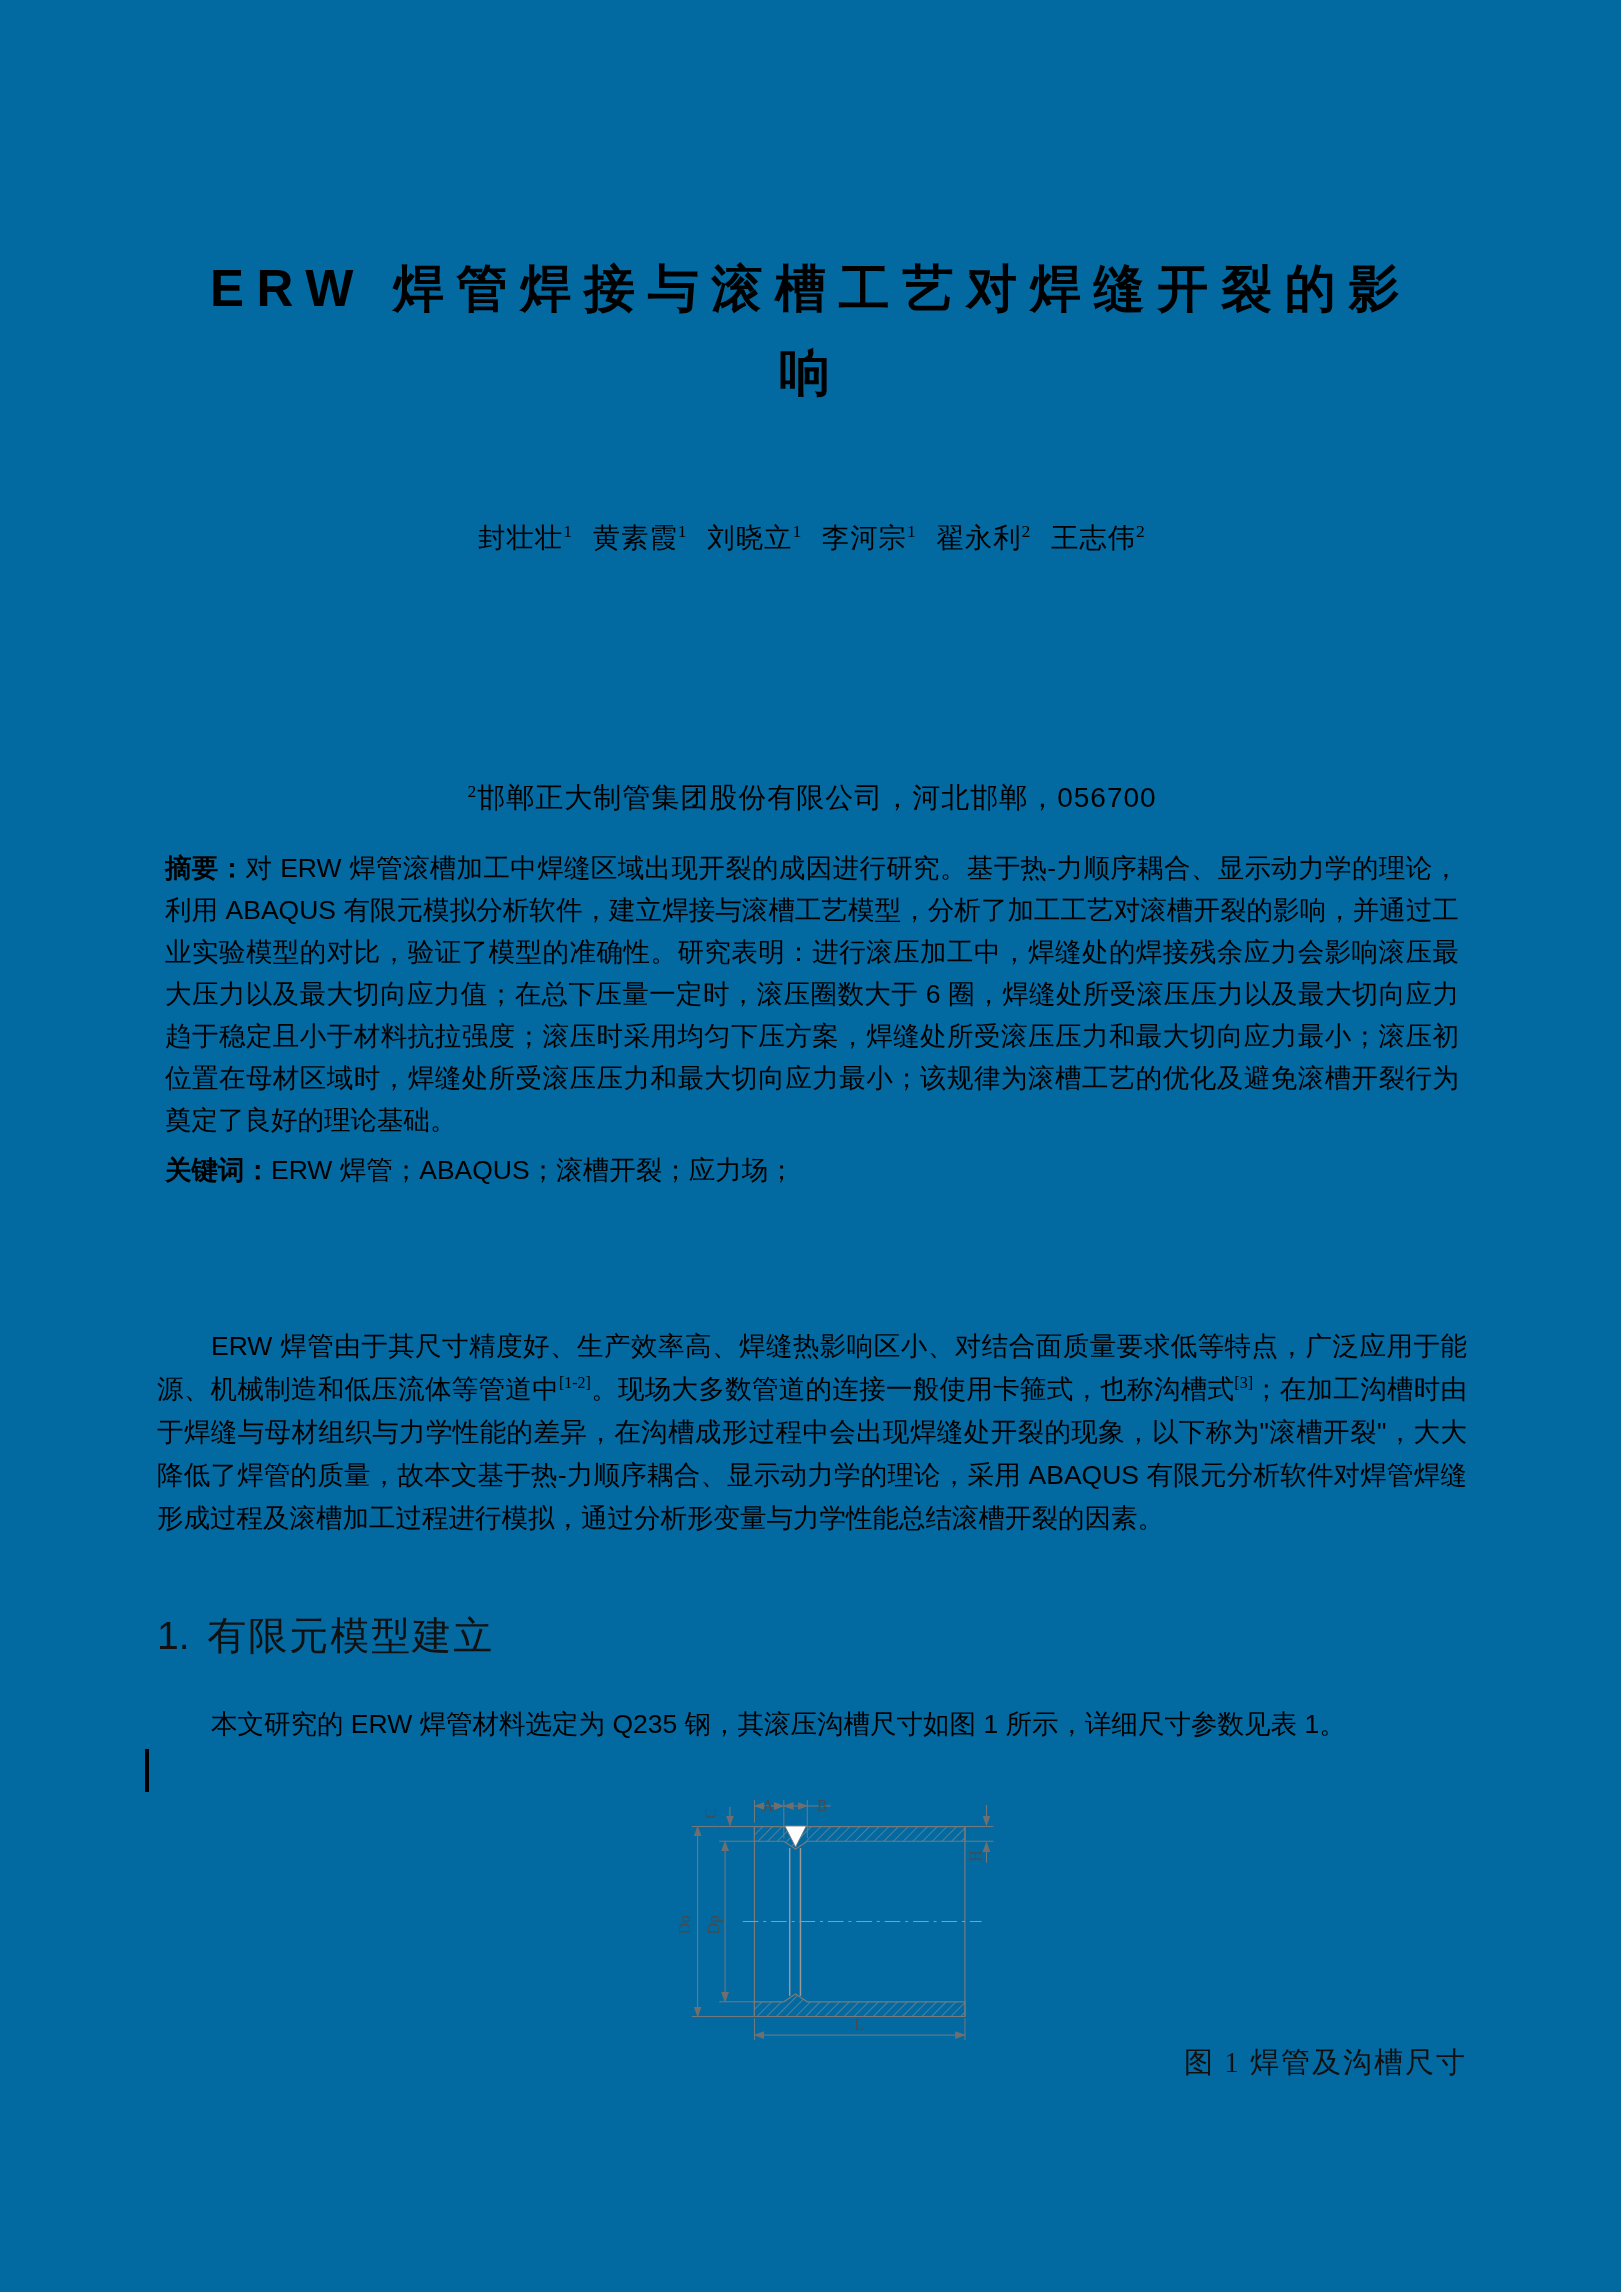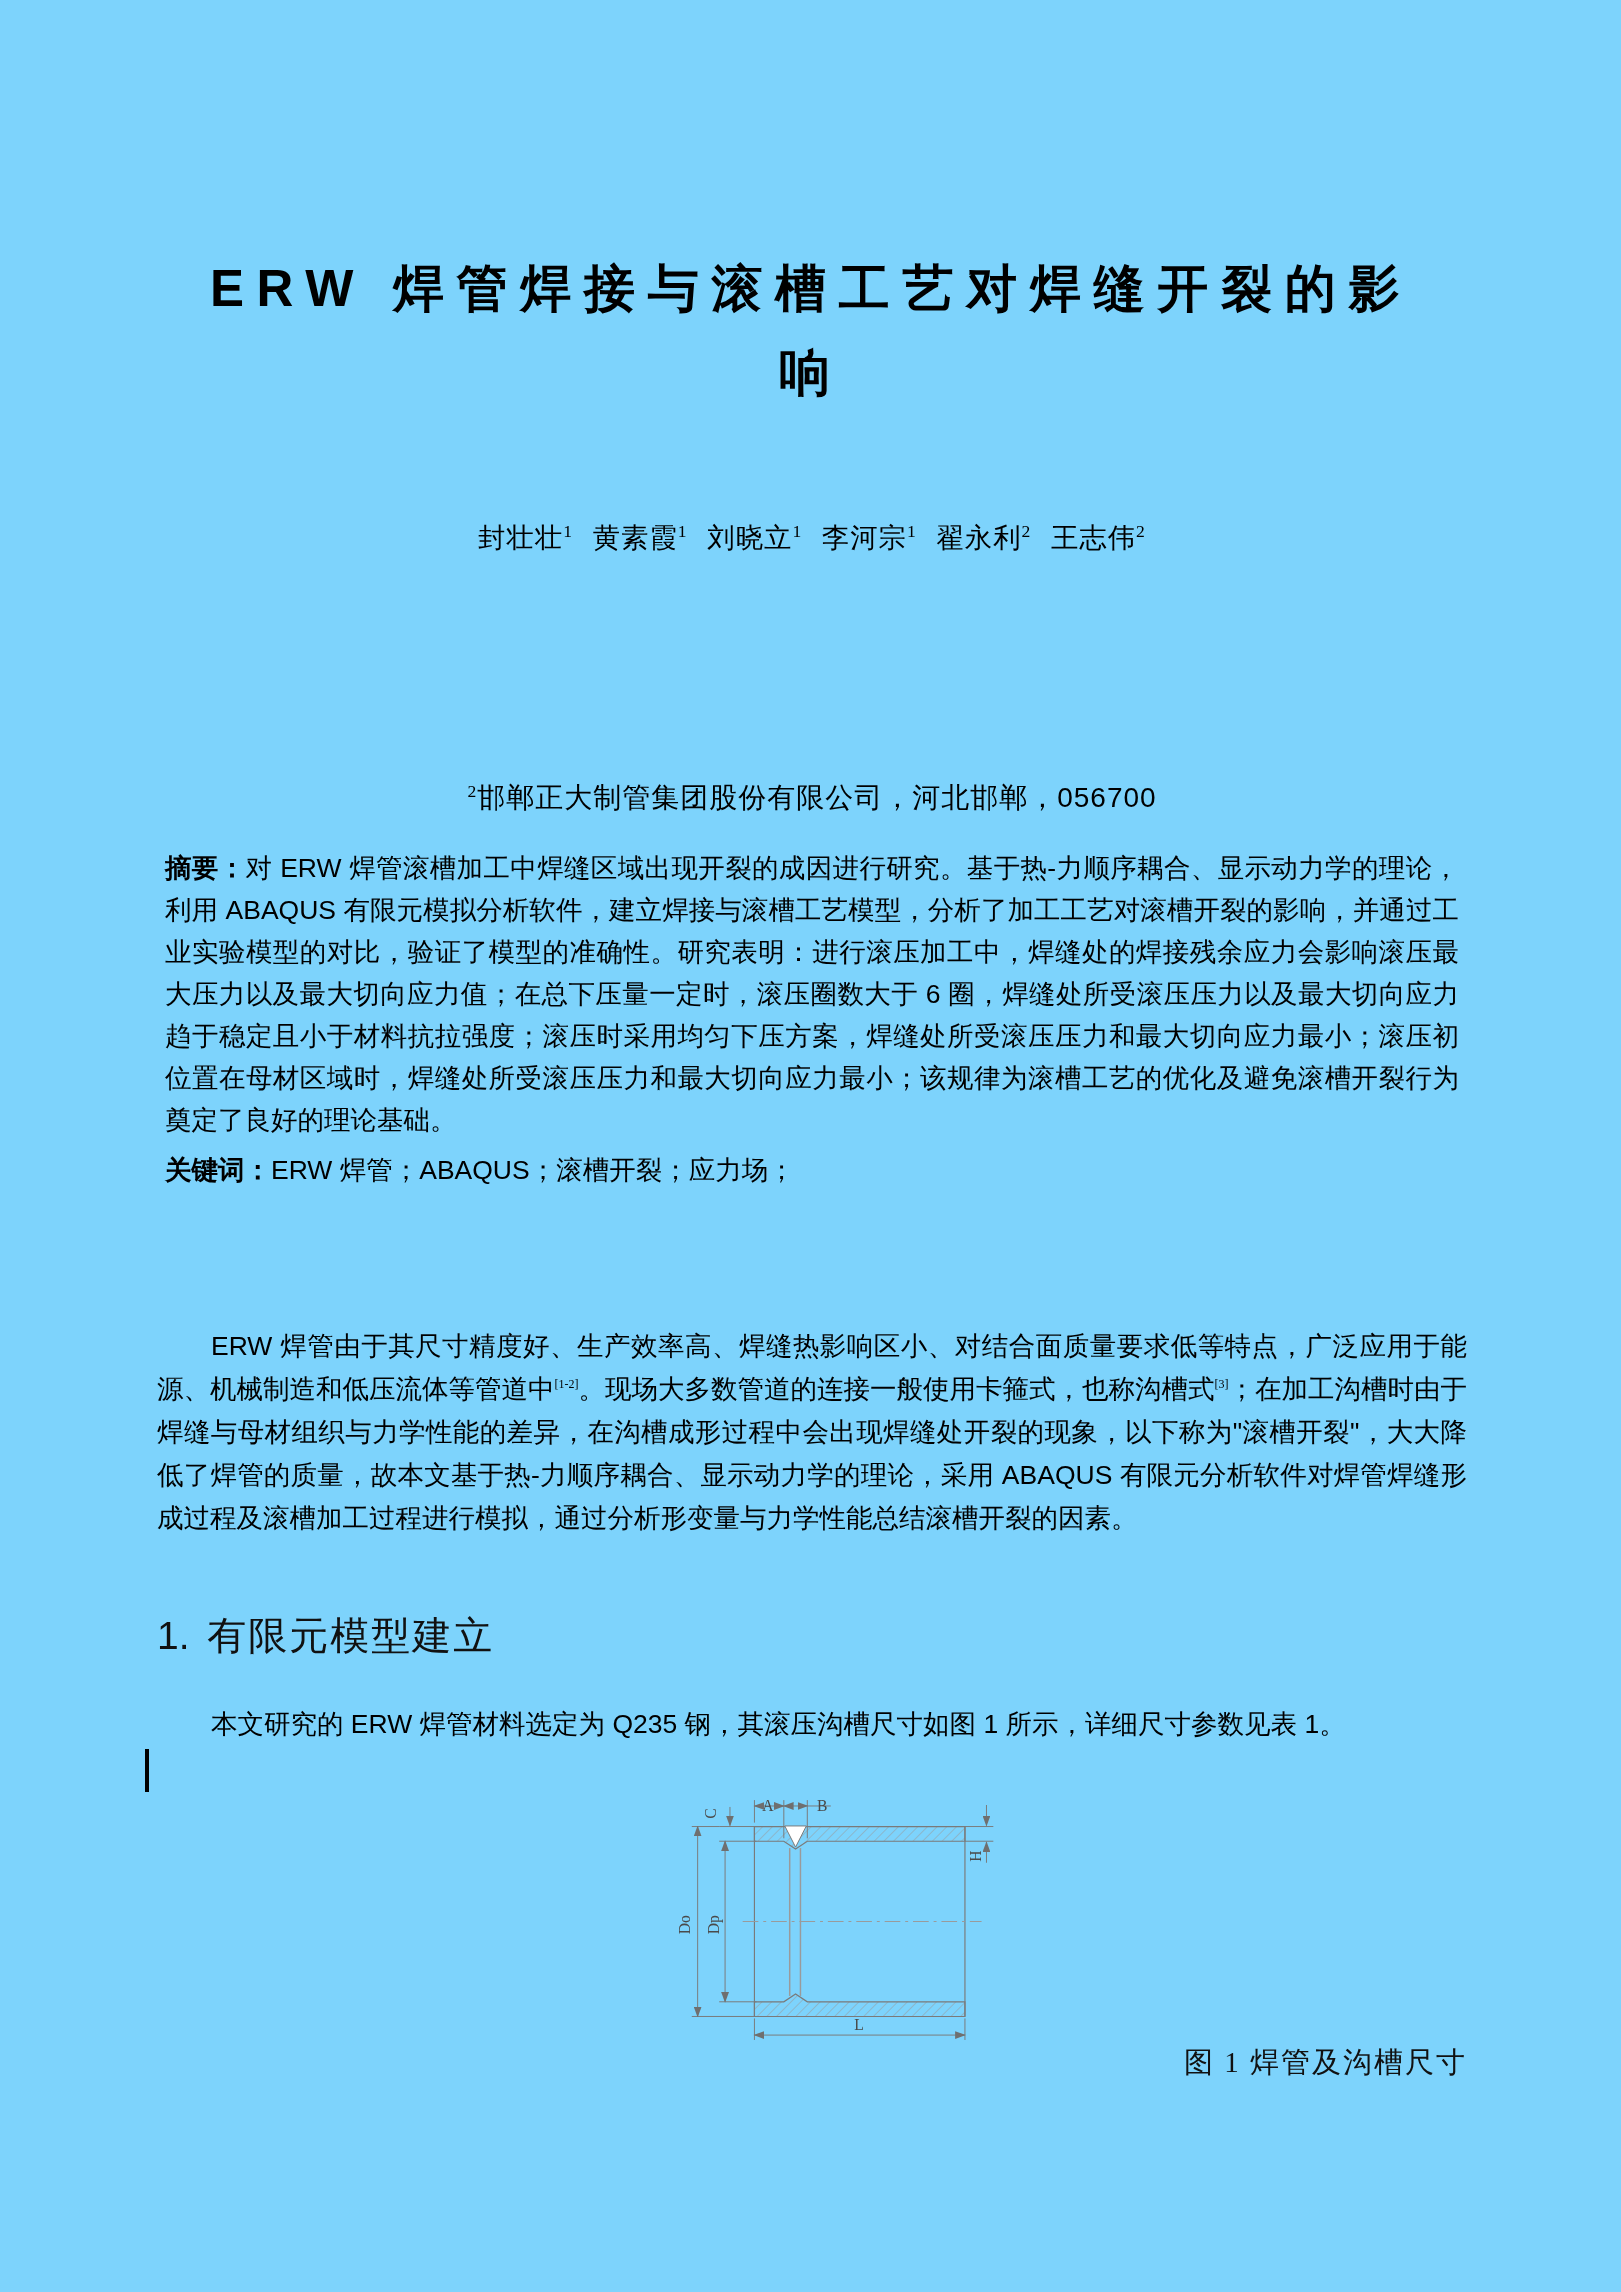--- a/index.html
+++ b/index.html
@@ -1,19 +1,19 @@
 <!DOCTYPE html>
 <html><head>
 <meta charset="utf-8">
 <style>
   html,body{margin:0;padding:0;background:#ffffff;}
   .page{
     position:relative;
     width:1621px;height:2293px;
-    background:#7dd3fc;
+    background:#0369a1;
     font-family:"Liberation Sans", sans-serif;
     color:#000;
     overflow:hidden;
   }
   .abs{position:absolute;}
 
   .doc-title{
     top:247px;left:118px;width:1386px;
     font-size:51px;font-weight:700;line-height:84px;
     letter-spacing:12.7px;
@@ -41,21 +41,21 @@
 
   .abstract-block{
     top:839px;left:157px;width:1310px;
     font-size:26.5px;line-height:42px;
     text-align:justify;text-justify:inter-ideograph;
   }
   .abstract-block p{margin:8px;}
   .blabel{font-weight:700;}
   .body-sup{
     font-family:"Liberation Serif", serif;
-    font-size:12px;vertical-align:super;line-height:0;
+    font-size:16px;vertical-align:super;line-height:0;
   }
 
   .sec-head{
     left:157px;width:1310px;
     font-size:39px;line-height:47px;font-weight:500;
     color:#111;
     letter-spacing:2px;
   }
   .sec-head .h-num{margin-right:17.6px;letter-spacing:0;}
   .sec-head-0{top:1241px;}

